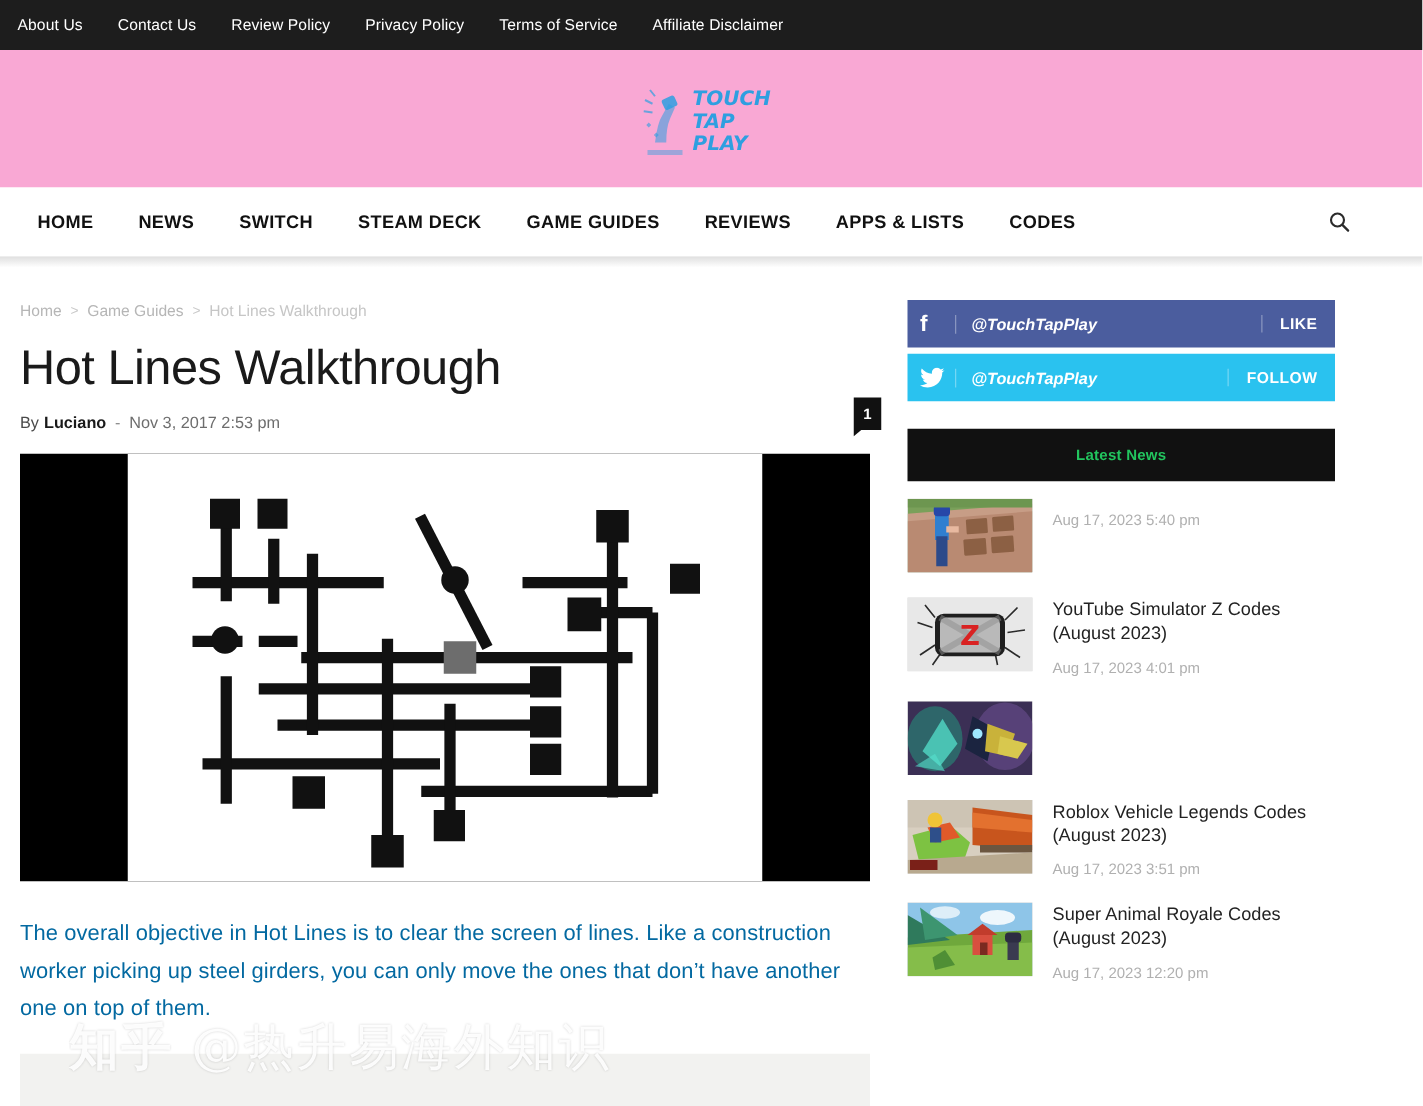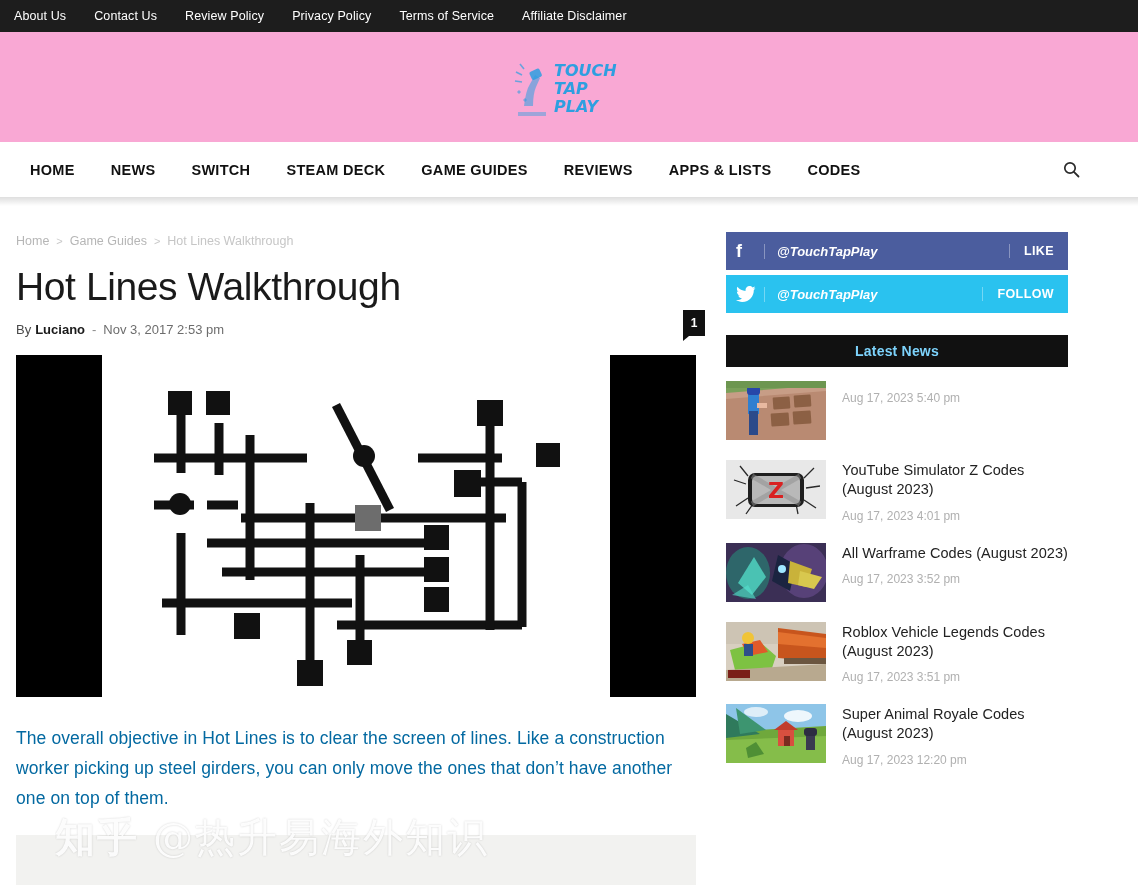--- a/index.html
+++ b/index.html
@@ -7,21 +7,21 @@
     width: 1138px;
     height: 885px;
     overflow: hidden;
     background: #ffffff;
     font-family: "Liberation Sans", sans-serif;
     -webkit-font-smoothing: antialiased;
   }
 
   
   .topbar {
-    height: 32px;
+    height: 40px;
     background: #1d1d1d;
     display: flex;
     align-items: center;
     padding-left: 14px;
   }
   .topbar a {
     color: #ffffff;
     font-size: 12.5px;
     text-decoration: none;
     margin-right: 28px;
@@ -193,24 +193,24 @@
     font-size: 12.5px;
     font-weight: bold;
     letter-spacing: .4px;
     border-left: 1px solid rgba(255,255,255,.35);
     padding-left: 14px;
   }
 
   
   .news-head {
     margin-top: 22px;
-    height: 32px;
+    height: 42px;
     background: #111111;
-    color: #7dd3fc;
-    font-size: 14px;
+    color: #22c55e;
+    font-size: 12px;
     font-weight: bold;
     display: flex;
     align-items: center;
     justify-content: center;
     letter-spacing: .2px;
   }
   .news-list { padding-top: 14px; }
   .news-item {
     display: flex;
     gap: 16px;
@@ -452,24 +452,20 @@
             <ellipse cx="22" cy="30" rx="22" ry="26" fill="#2b7a72" opacity=".75"></ellipse>
             <ellipse cx="78" cy="28" rx="24" ry="27" fill="#6a4f8f" opacity=".6"></ellipse>
             <path d="M12 40 L28 14 L40 34 L26 52z" fill="#4fd2c0" opacity=".85"></path>
             <path d="M52 12 L70 22 L64 48 L46 38z" fill="#1b2440"></path>
             <path d="M64 18 L86 26 L80 44 L62 40z" fill="#c9b23a"></path>
             <path d="M74 28 L96 34 L88 46 L72 42z" fill="#d8c84e"></path>
             <circle cx="56" cy="26" r="4" fill="#9fe8ff"></circle>
             <path d="M6 52 L22 42 L30 56z" fill="#57e0cd" opacity=".6"></path>
           </svg>
         </div>
-        <div class="news-text">
-          <div class="news-title">All Warframe Codes (August 2023)</div>
-          <div class="news-date">Aug 17, 2023 3:52 pm</div>
-        </div>
       </div>
 
       <div class="news-item">
         <div class="thumb">
           <svg width="100" height="59" viewBox="0 0 100 59">
             <rect width="100" height="59" fill="#d8cfc0"></rect>
             <rect y="0" width="100" height="22" fill="#cdc4b4"></rect>
             <path d="M52 6 L100 12 L100 40 L52 36z" fill="#c8551d"></path>
             <path d="M52 10 L100 16 L100 26 L52 22z" fill="#e3712f"></path>
             <rect x="58" y="36" width="42" height="6" fill="#6b5640"></rect>

